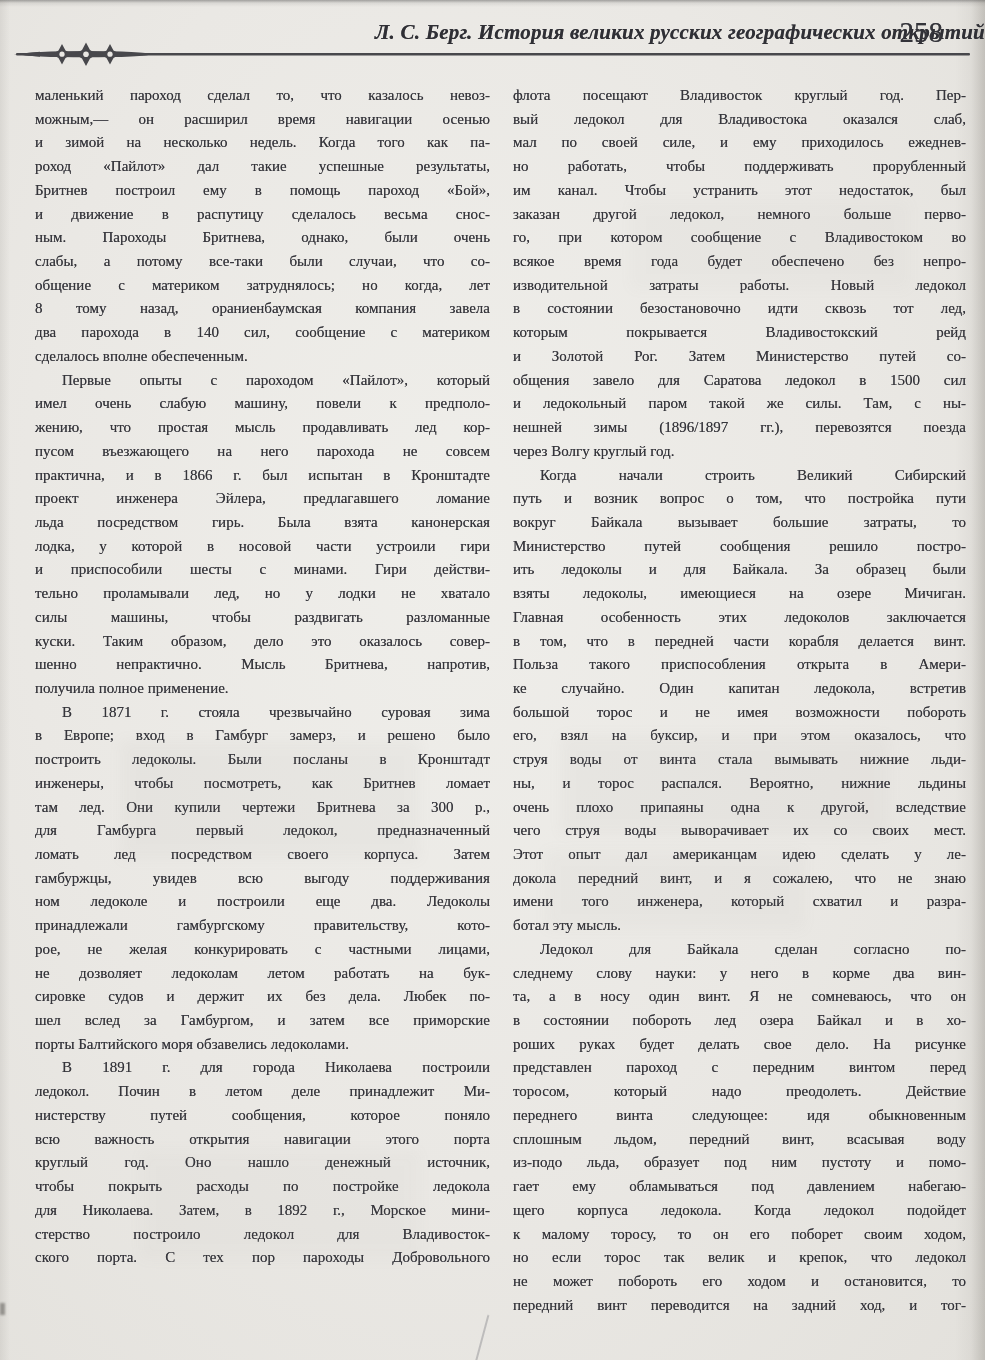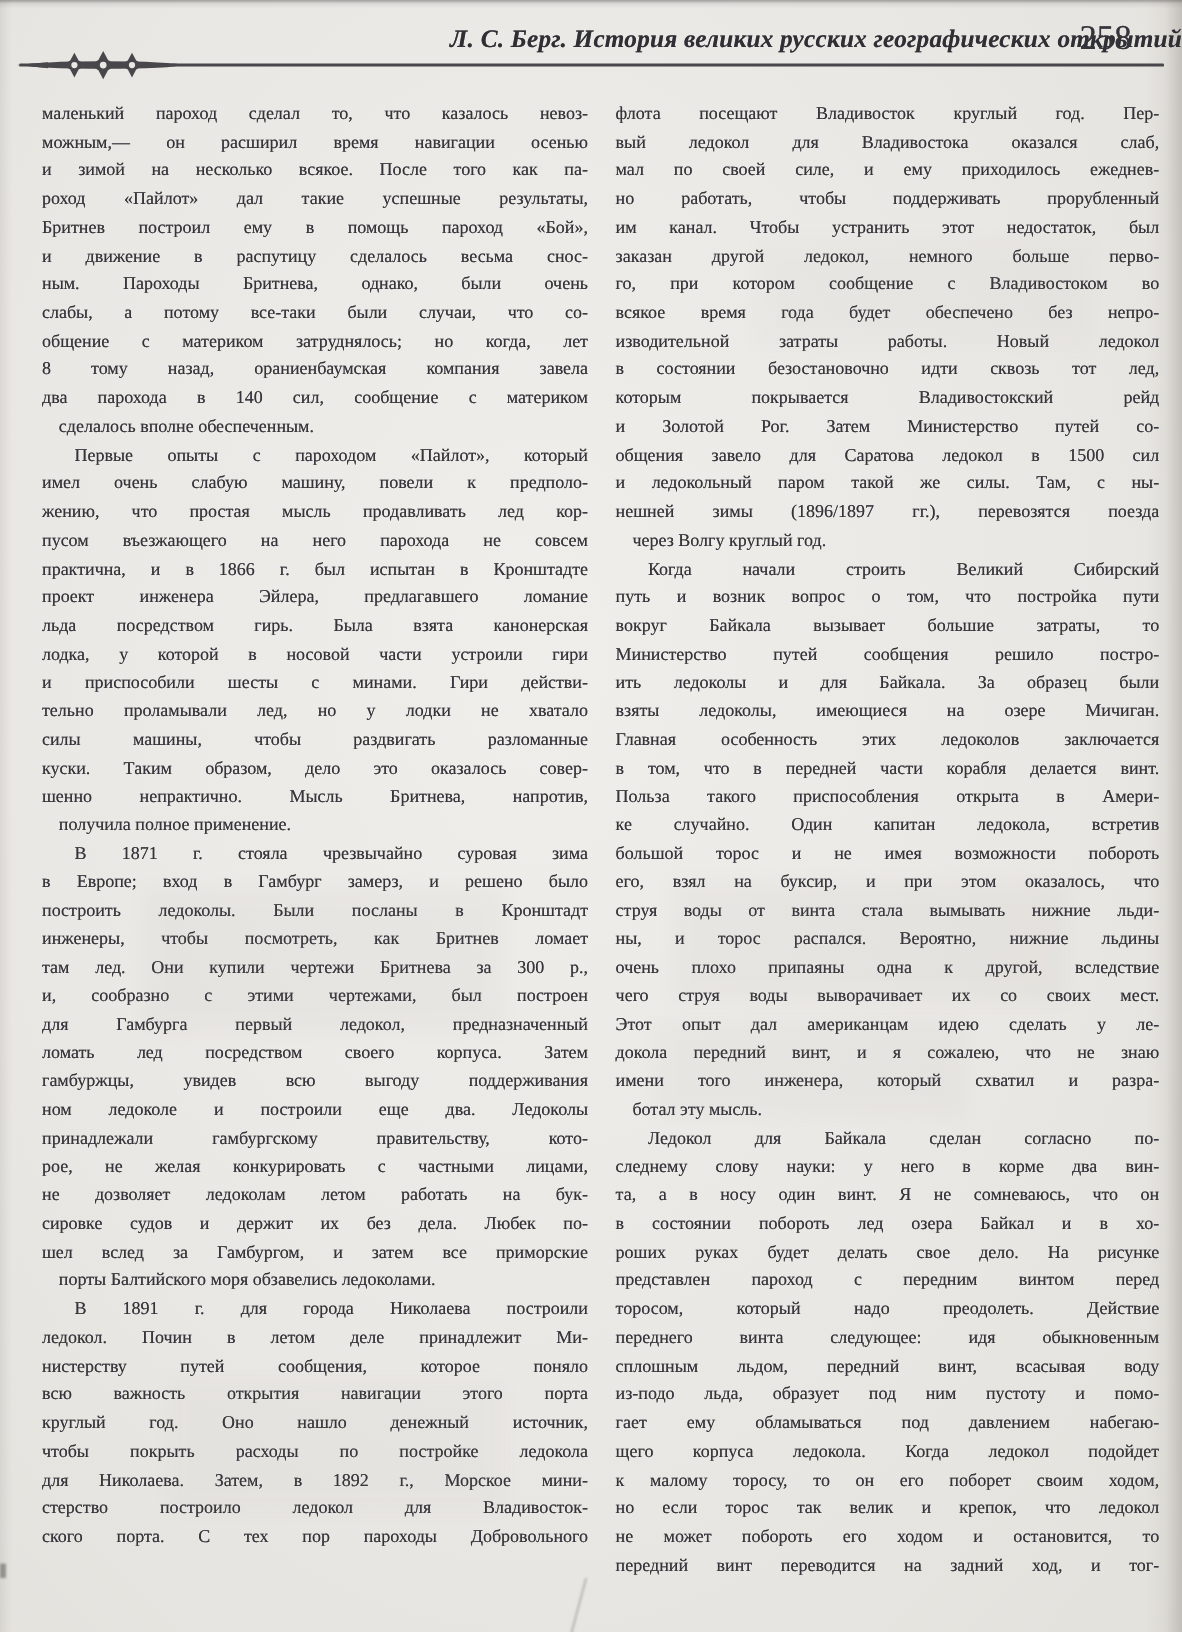--- a/index.html
+++ b/index.html
@@ -36,21 +36,21 @@
   }
   .col-left{left:35px;}
   .col-right{left:513px;width:453px;}
   .line{
     height:23.72px;line-height:23.6px;
     text-align:justify;
     -moz-text-align-last:justify;
     text-align-last:justify;
     white-space:nowrap;
   }
-  .line.plain{text-align-last:left;margin-left:14px;-moz-text-align-last:left;}
+  .line.plain{text-align-last:left;-moz-text-align-last:left;}
   .line.ind{text-indent:27px;}
   .ghost{position:absolute;background:#8e8b86;filter:blur(7px);pointer-events:none;}
   .scratch{
     position:absolute;left:481px;top:1314px;width:2px;height:50px;
     background:rgba(125,125,130,.40);transform:rotate(15deg);
     border-radius:2px;filter:blur(.7px);
   }
   .speck{position:absolute;left:0;top:1303px;width:5px;height:12px;background:rgba(80,78,74,.5);filter:blur(1px);}
 </style>
 </head>
@@ -80,21 +80,21 @@
           <circle cx="96" cy="14.2" r="2.6" fill="#eae8e4"></circle>
         </g>
       </g>
     </svg>
   </div>
 
   <div class="col col-left" id="col-left">
       <div>
         <div class="line">маленький пароход сделал то, что казалось невоз-</div>
         <div class="line">можным,— он расширил время навигации осенью</div>
-        <div class="line">и зимой на несколько всякое. После того как па-</div>
+        <div class="line">и зимой на несколько недель. Когда того как па-</div>
         <div class="line">роход «Пайлот» дал такие успешные результаты,</div>
         <div class="line">Бритнев построил ему в помощь пароход «Бой»,</div>
         <div class="line">и движение в распутицу сделалось весьма снос-</div>
         <div class="line">ным. Пароходы Бритнева, однако, были очень</div>
         <div class="line">слабы, а потому все-таки были случаи, что со-</div>
         <div class="line">общение с материком затруднялось; но когда, лет</div>
         <div class="line">8 тому назад, ораниенбаумская компания завела</div>
         <div class="line">два парохода в 140 сил, сообщение с материком</div>
         <div class="line plain">сделалось вполне обеспеченным.</div>
       </div>
@@ -113,21 +113,20 @@
         <div class="line">куски. Таким образом, дело это оказалось совер-</div>
         <div class="line">шенно непрактично. Мысль Бритнева, напротив,</div>
         <div class="line plain">получила полное применение.</div>
       </div>
       <div>
         <div class="line ind">В 1871 г. стояла чрезвычайно суровая зима</div>
         <div class="line">в Европе; вход в Гамбург замерз, и решено было</div>
         <div class="line">построить ледоколы. Были посланы в Кронштадт</div>
         <div class="line">инженеры, чтобы посмотреть, как Бритнев ломает</div>
         <div class="line">там лед. Они купили чертежи Бритнева за 300 р.,</div>
-        <div class="line">и, сообразно с этими чертежами, был построен</div>
         <div class="line">для Гамбурга первый ледокол, предназначенный</div>
         <div class="line">ломать лед посредством своего корпуса. Затем</div>
         <div class="line">гамбуржцы, увидев всю выгоду поддерживания</div>
         <div class="line">ном ледоколе и построили еще два. Ледоколы</div>
         <div class="line">принадлежали гамбургскому правительству, кото-</div>
         <div class="line">рое, не желая конкурировать с частными лицами,</div>
         <div class="line">не дозволяет ледоколам летом работать на бук-</div>
         <div class="line">сировке судов и держит их без дела. Любек по-</div>
         <div class="line">шел вслед за Гамбургом, и затем все приморские</div>
         <div class="line plain">порты Балтийского моря обзавелись ледоколами.</div>

